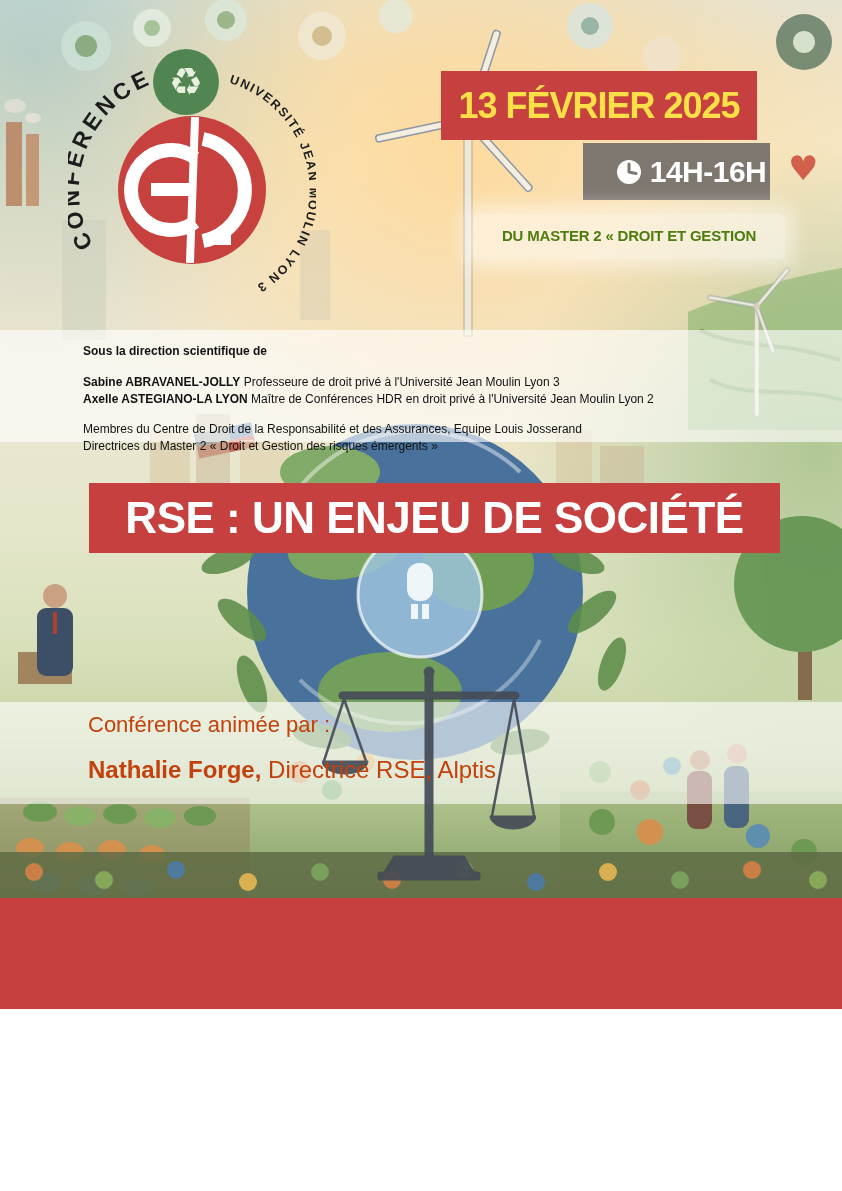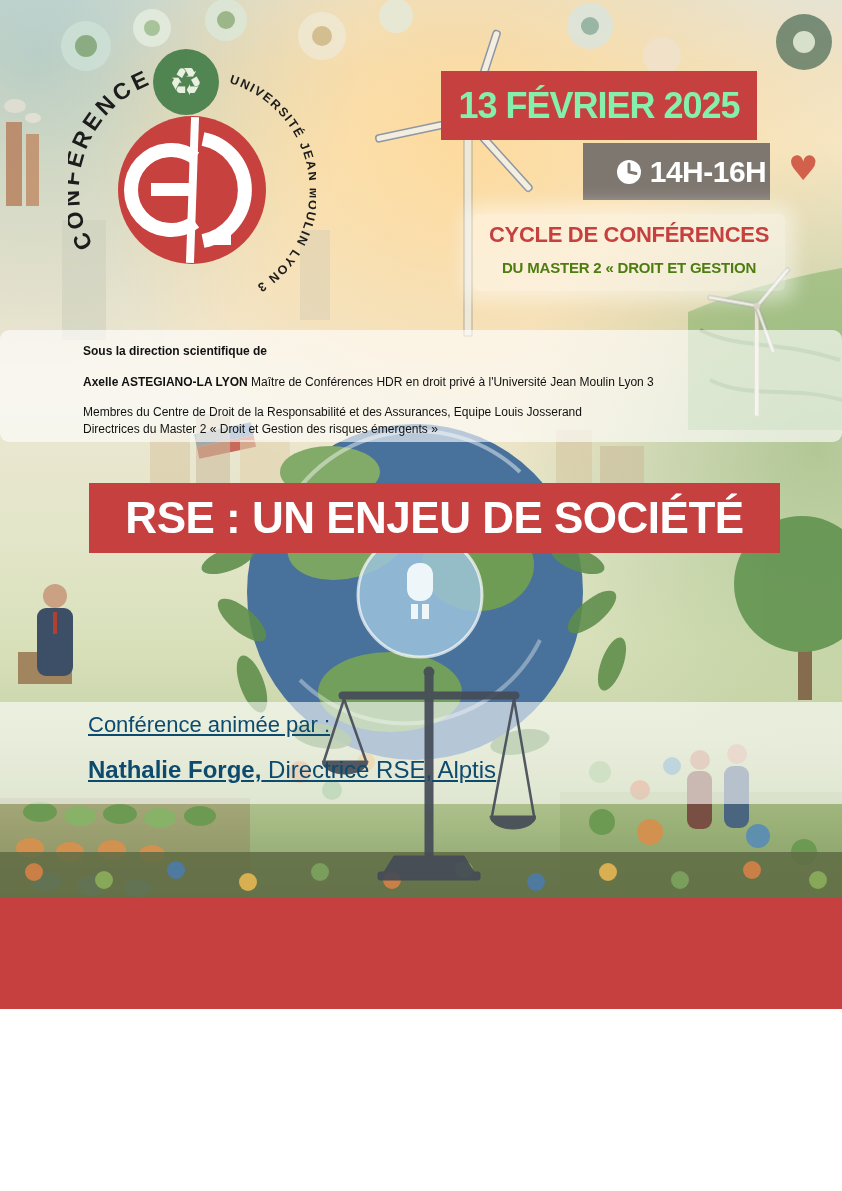--- a/index.html
+++ b/index.html
@@ -17,55 +17,55 @@
       radial-gradient(circle at 97% 50%, rgba(110,160,80,.45), rgba(110,160,80,0) 33%),
       linear-gradient(180deg,#e6e3d2 0%,#f1e2c1 8%,#f7e6c2 17%,#f2e6cc 30%,#ece7d2 45%,#e3e6c9 60%,#d8e0ba 72%,#c8d4a8 82%,#a8bc86 91%,#86a06a 100%);
   }
   .bg svg{position:absolute;left:0;top:0;}
   
   .logo-main{position:absolute;left:68px;top:66px;width:248px;height:248px;z-index:2;}
   
   .date-banner{
     position:absolute;left:441px;top:71px;width:316px;height:69px;z-index:2;
     display:flex;align-items:center;justify-content:center;
-    color:#86efac;font-size:36px;font-weight:800;letter-spacing:-1px;white-space:nowrap;
+    color:#fde047;font-size:36px;font-weight:800;letter-spacing:-1px;white-space:nowrap;
   }
   .time-box{
     position:absolute;left:583px;top:143px;width:187px;height:57px;z-index:2;
     display:flex;align-items:center;justify-content:center;gap:8px;
     color:#fff;font-size:30px;font-weight:800;letter-spacing:-.5px;padding-left:29px;
   }
   .cycle-block{
     position:absolute;left:473px;top:214px;width:312px;z-index:2;text-align:center;
     padding:8px 4px 10px 4px;background:rgba(255,255,255,.50);border-radius:6px;
     box-shadow:0 0 18px 10px rgba(255,255,255,.45);
   }
   .cycle-title{font-size:22px;font-weight:800;letter-spacing:-.3px;margin-bottom:6px;}
   .cycle-line{font-size:15px;font-weight:700;color:#4d7c0f;line-height:27px;letter-spacing:-.2px;}
   
   .direction-band{
     position:absolute;left:0;top:330px;width:842px;height:112px;z-index:2;
-    background:rgba(255,255,255,.62);padding:13px 40px 0 83px;color:#111;border-radius:9px;
+    background:rgba(255,255,255,.62);padding:13px 40px 0 83px;color:#111;
   }
   .direction-band p{margin:0;font-size:12px;line-height:17px;}
   .dir-intro{font-weight:700;margin-bottom:14px !important;}
   .dir-gap{margin-top:13px !important;}
   
   .title-banner{
     position:absolute;left:89px;top:483px;width:691px;height:70px;z-index:2;
     display:flex;align-items:center;justify-content:center;
     color:#fff;font-size:44px;font-weight:800;letter-spacing:-.5px;white-space:nowrap;
   }
   
   .speaker-band{
     position:absolute;left:0;top:702px;width:842px;height:102px;z-index:1;
     background:rgba(255,255,255,.60);
   }
   .scales{position:absolute;left:322px;top:664px;z-index:2;}
-  .speaker-text{position:absolute;left:88px;top:712px;z-index:3;color:#0c4a6e;text-decoration:underline;}
+  .speaker-text{position:absolute;left:88px;top:712px;z-index:3;color:#c2410c;}
   .speaker-intro{margin:0;font-size:22px;font-weight:500;}
   .speaker-line{margin:18px 0 0 0;font-size:24px;}
   .speaker-line b{font-weight:800;}
   
   .footer-bar{position:absolute;left:0;top:898px;width:842px;height:111px;z-index:2;color:#fff;}
   
   .partners{position:absolute;left:0;top:1009px;width:842px;height:182px;background:#fff;z-index:2;}
   .red{background:#c5403e;}
   .gray{background:#7e7770;}
 </style>
@@ -278,27 +278,27 @@
 
   <div class="time-box gray">
     <svg width="26" height="26" viewBox="0 0 26 26">
       <circle cx="13" cy="13" r="12" fill="#ffffff"></circle>
       <path d="M 13 13 L 13 5 M 13 13 L 20 14.5" stroke="#7e7770" stroke-width="3" stroke-linecap="round" fill="none"></path>
     </svg>
     <span>14H-16H</span>
   </div>
 
   <div class="cycle-block">
-    <div class="cycle-title" style="color:#c5403e">CYCLE DE CONFÉRENCES</div>
     <div class="cycle-line">DU MASTER 2 « DROIT ET GESTION</div>
   </div>
 
   <div class="direction-band">
     <p class="dir-intro">Sous la direction scientifique de</p>
-    <p><b>Axelle ASTEGIANO-LA LYON</b> <span>Maître de Conférences HDR en droit privé à l'Université Jean Moulin Lyon 3</span></p>
+    <p><b>Sabine ABRAVANEL-JOLLY</b> <span>Professeure de droit privé à l'Université Jean Moulin Lyon 3</span></p>
+    <p><b>Axelle ASTEGIANO-LA LYON</b> <span>Maître de Conférences HDR en droit privé à l'Université Jean Moulin Lyon 2</span></p>
     <p class="dir-gap">Membres du Centre de Droit de la Responsabilité et des Assurances, Equipe Louis Josserand</p>
     <p>Directrices du Master 2 « Droit et Gestion des risques émergents »</p>
   </div>
 
   <div class="title-banner red">
     <span>RSE : UN ENJEU DE SOCIÉTÉ</span>
   </div>
 
   <div class="speaker-band"></div>
   <svg class="scales" width="214" height="222" viewBox="0 0 214 222">

